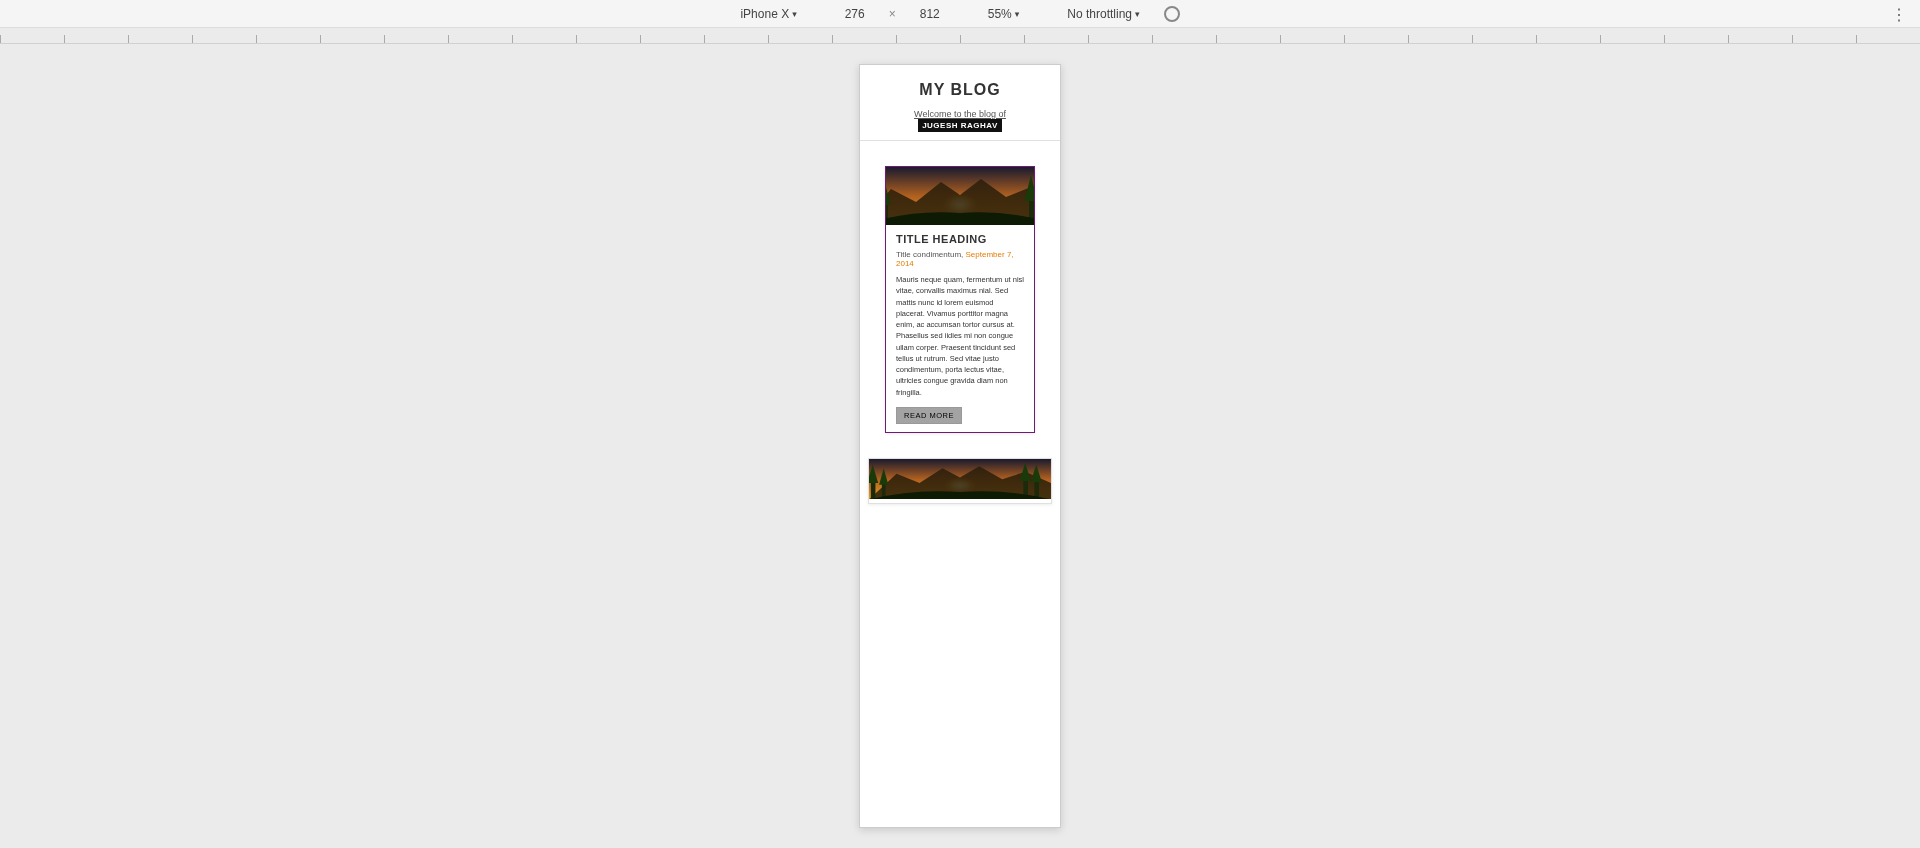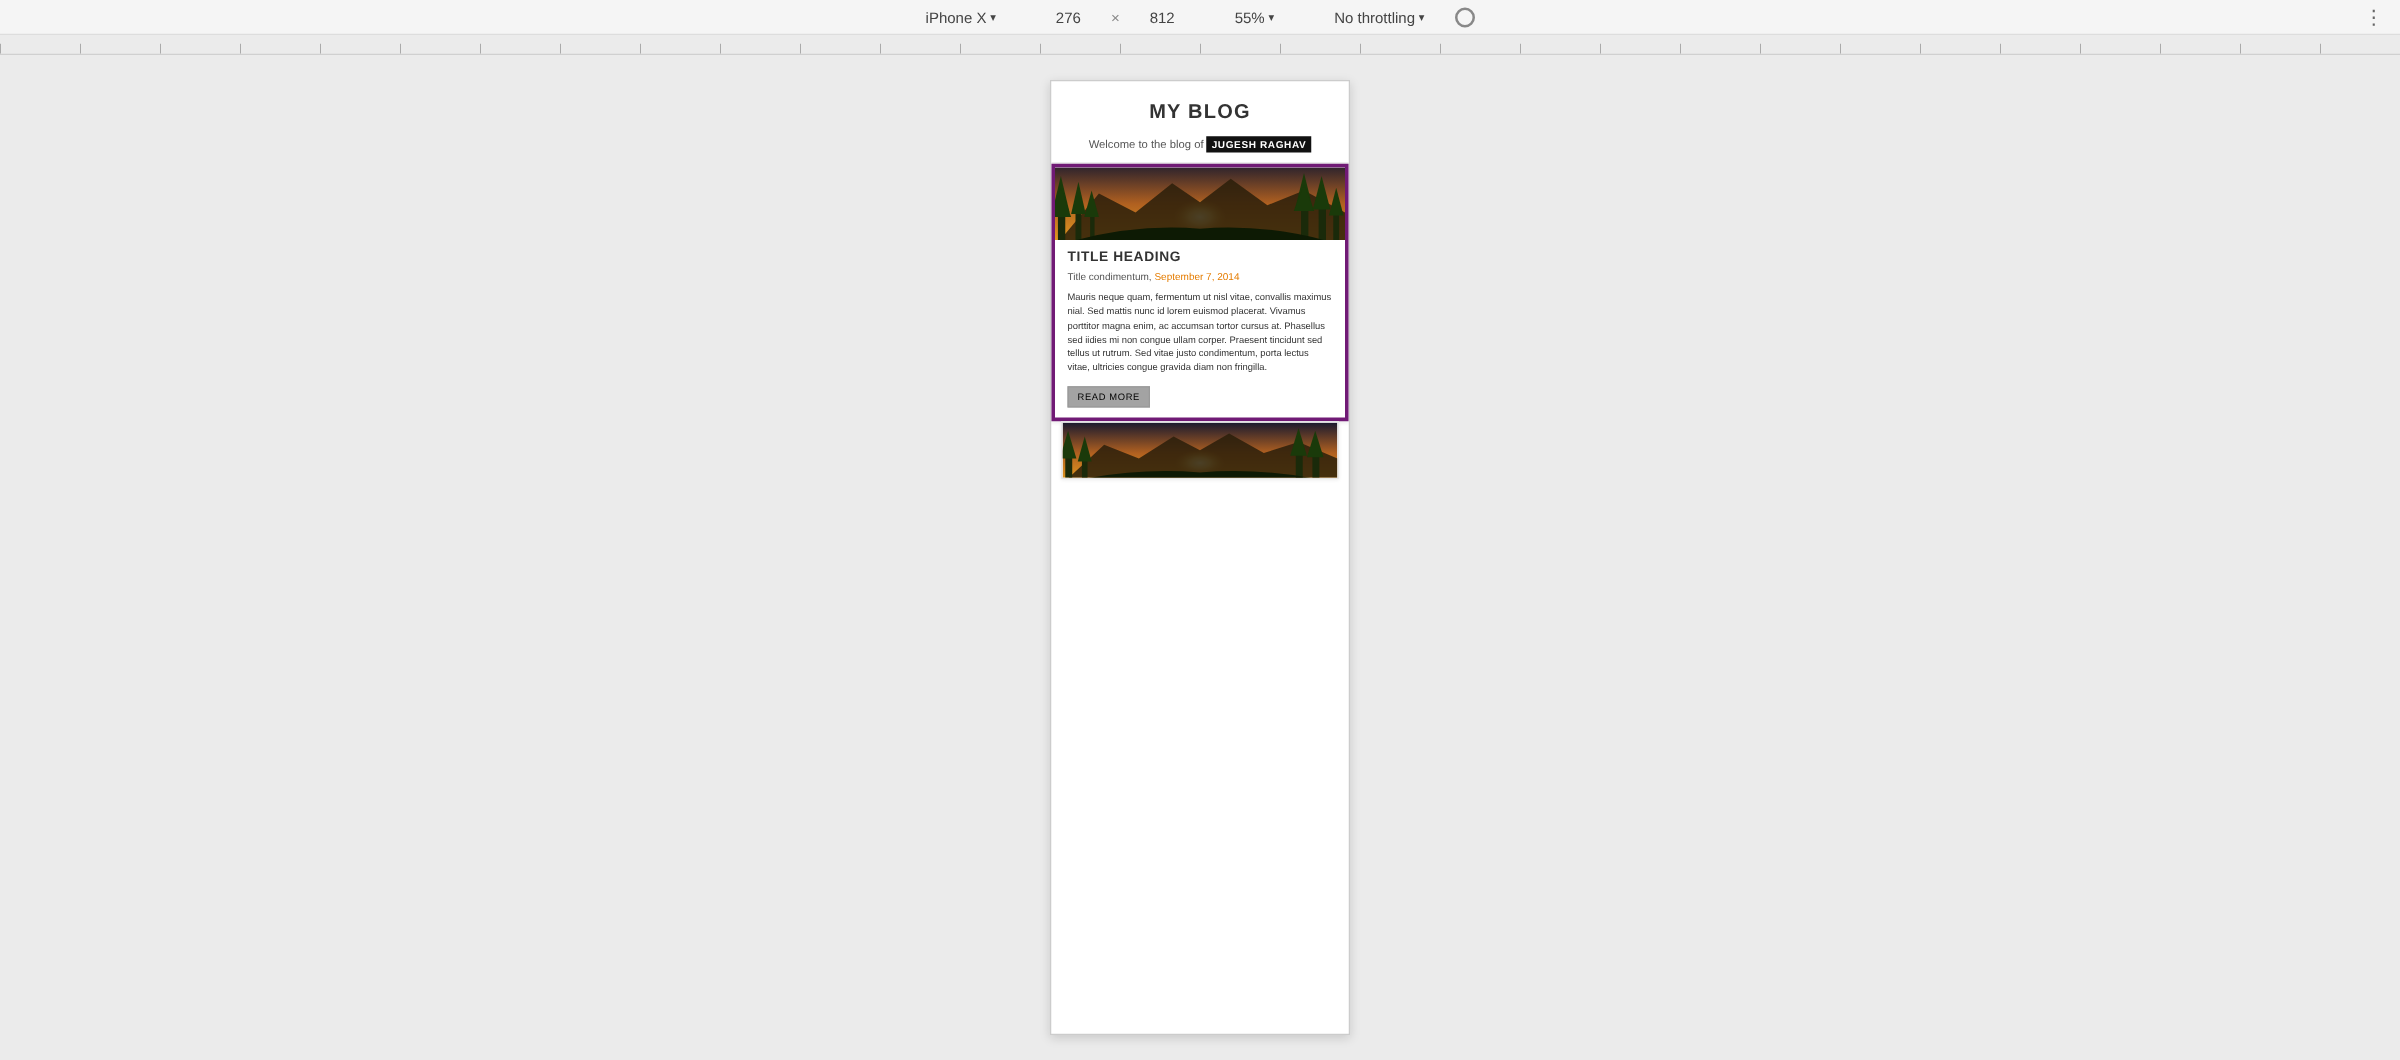--- a/index.html
+++ b/index.html
@@ -90,21 +90,21 @@
     .page-area {
       display: flex;
       justify-content: center;
       padding: 20px 0;
       min-height: calc(848px - 44px);
       background: #ebebeb;
     }
 
     
     .device-frame {
-      width: 240px;
+      width: 202px;
       background: #fff;
       border: 1px solid #ccc;
       box-shadow: 0 2px 8px rgba(0,0,0,0.15);
       overflow: hidden;
       font-family: Arial, sans-serif;
     }
 
     
     .blog-header {
       text-align: center;
@@ -115,37 +115,38 @@
     .blog-title {
       font-size: 16px;
       font-weight: bold;
       letter-spacing: 1px;
       margin-bottom: 10px;
     }
 
     .blog-welcome {
       font-size: 9px;
       color: #555;
+      text-decoration: underline;
     }
 
     .blog-author-badge {
       display: inline-block;
       background: #111;
       color: #fff;
       font-size: 8px;
       font-weight: bold;
       padding: 2px 4px;
       letter-spacing: 0.5px;
     }
 
     
     .blog-post {
       background: #fff;
-      margin: 0;
-      border: 3px solid #701a75;
+      margin: 25px;
+      border: 1px solid #701a75;
       box-shadow: 0 1px 3px rgba(0,0,0,0.08);
     }
 
     .post-image {
       width: 100%;
       height: 58px;
       overflow: hidden;
       display: block;
     }
 

